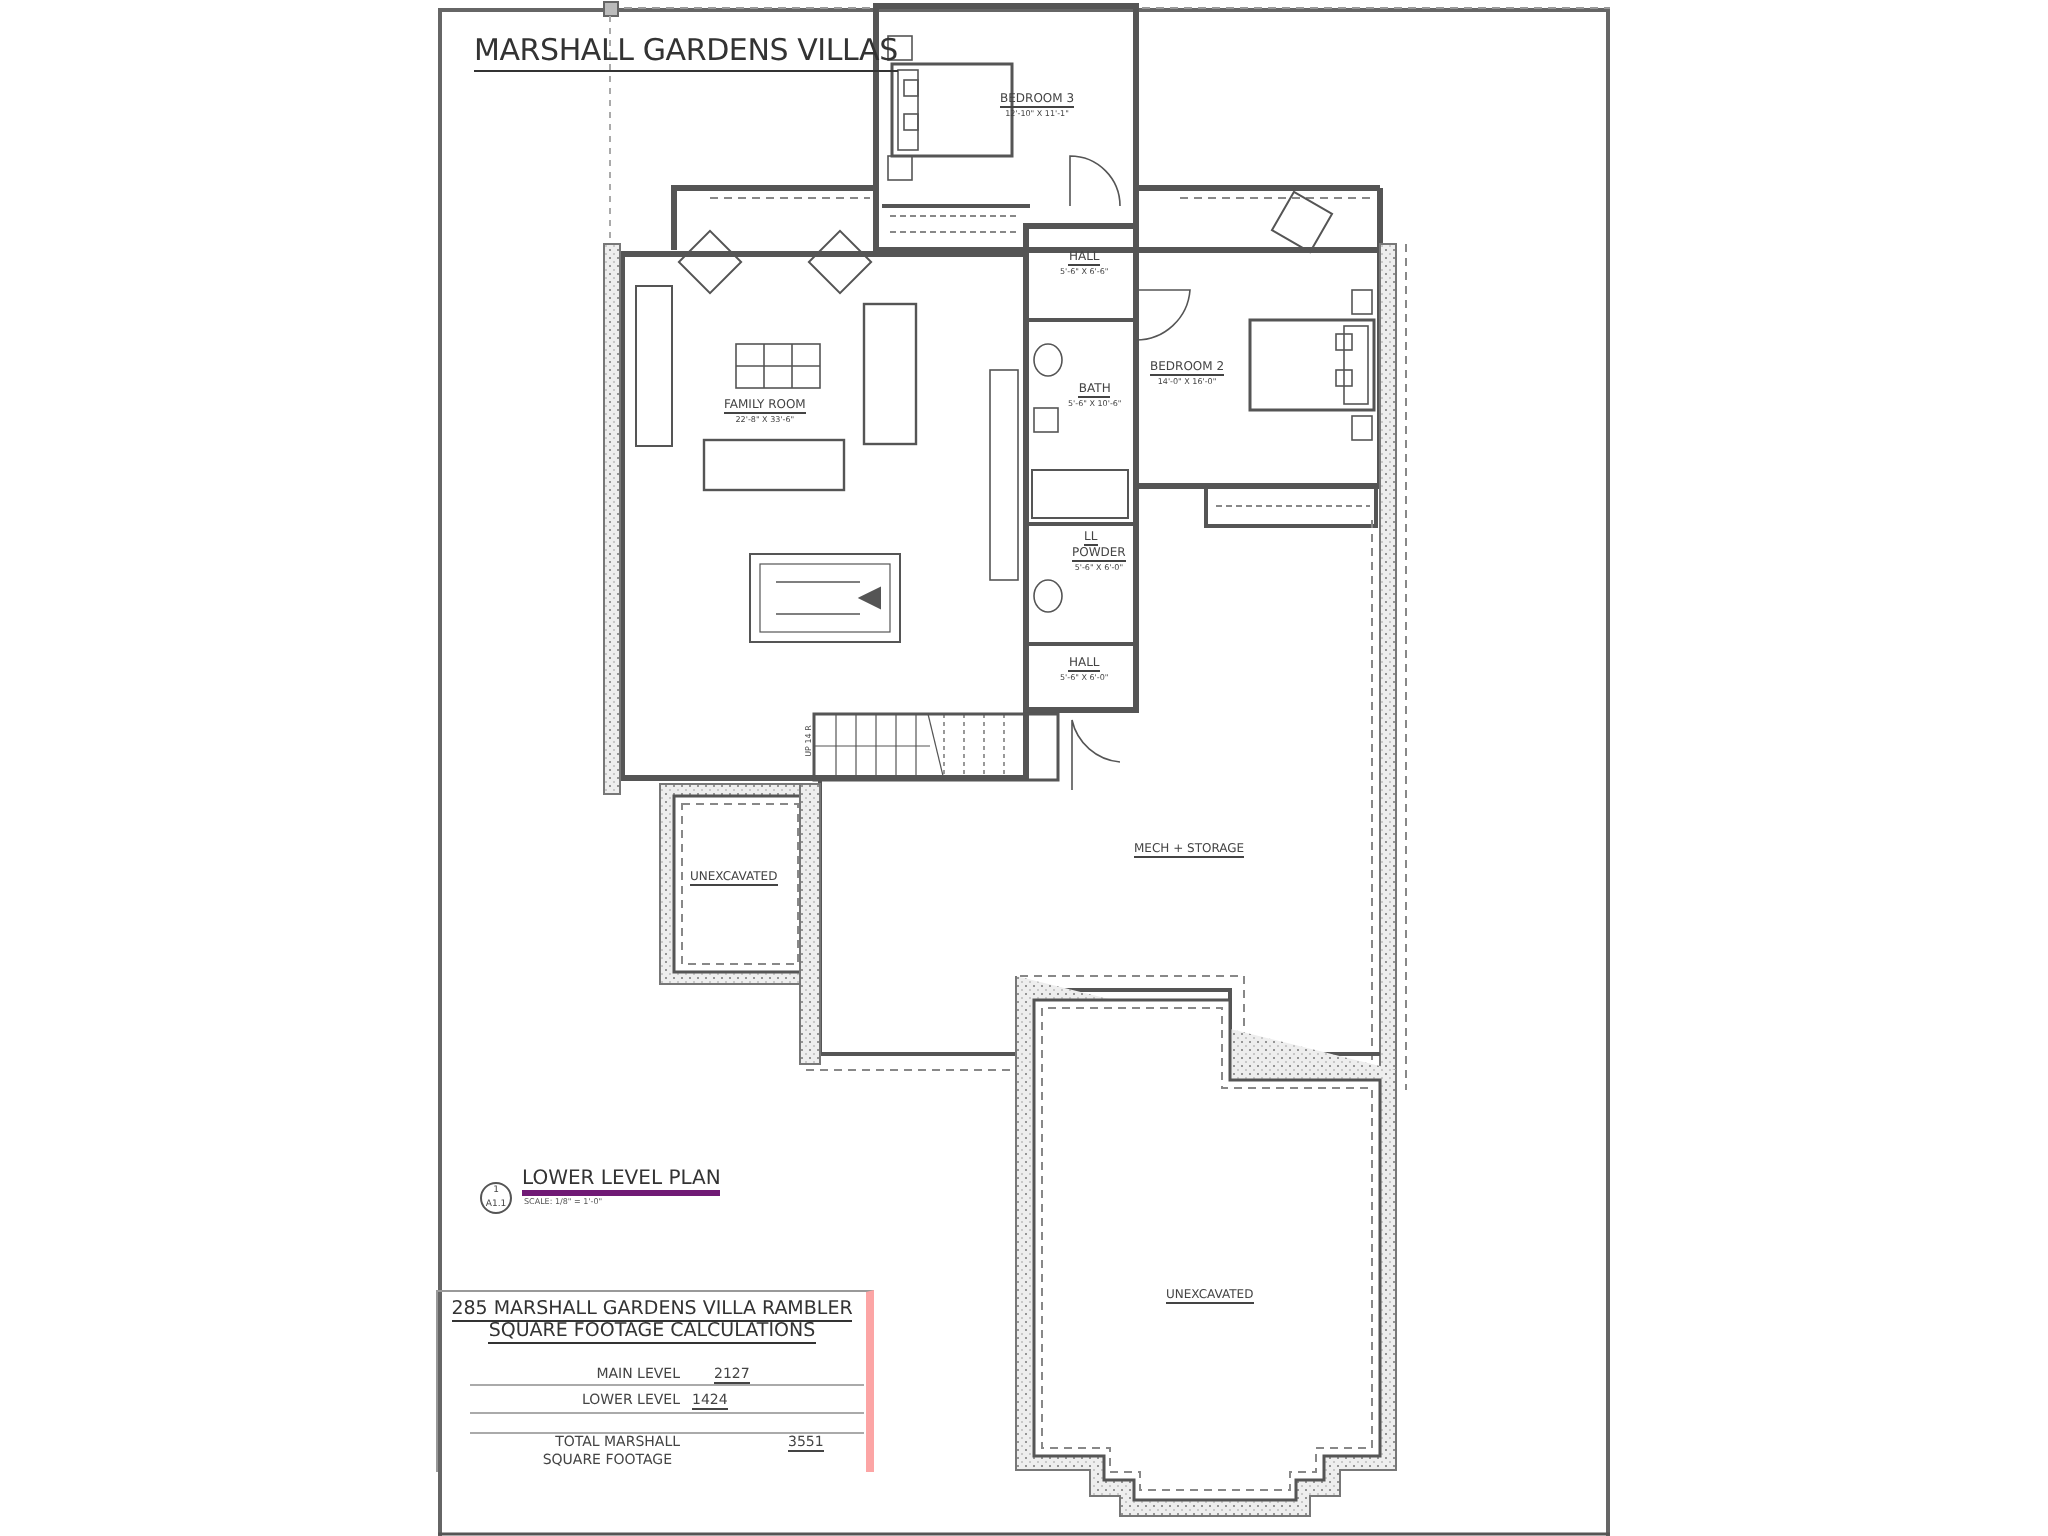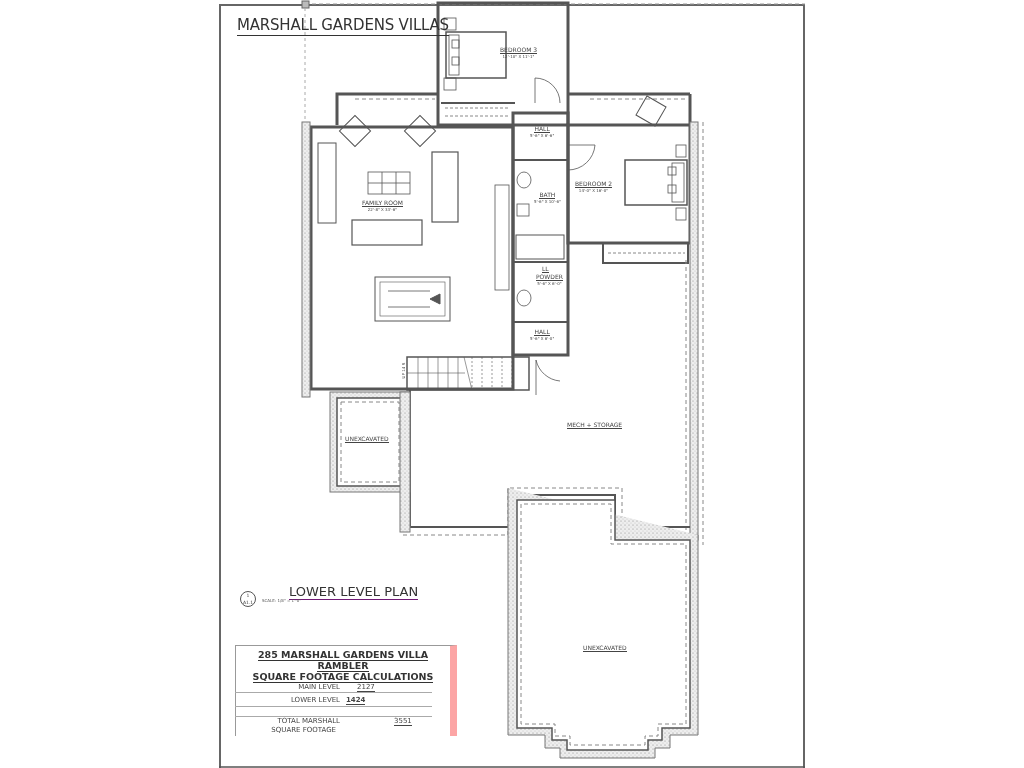--- a/index.html
+++ b/index.html
@@ -4,24 +4,24 @@
 <style>
   html,body{margin:0;padding:0;background:#fff;}
   body{width:1024px;height:768px;position:relative;overflow:hidden;font-family:"DejaVu Sans",sans-serif;color:#333;}
   .sheet{position:absolute;left:219px;top:4px;width:586px;height:764px;border-left:2px solid #666;border-top:2px solid #666;border-right:2px solid #666;box-sizing:border-box;}
   svg{position:absolute;left:0;top:0;}
   .title{position:absolute;left:237px;top:16px;font-size:15px;line-height:18px;color:#333;letter-spacing:-0.2px;}
   .title span{display:block;border-bottom:1.5px solid #333;width:max-content;padding-bottom:1px;margin-bottom:19px;}
   .lbl{position:absolute;font-size:6px;color:#444;text-align:center;white-space:nowrap;}
   .lbl .n{border-bottom:1px solid #444;display:inline-block;}
   .lbl .d{display:block;font-size:4px;}
-  .plan-title{position:absolute;left:261px;top:584px;font-size:13px;color:#333;border-bottom:1px solid #701a75;margin-left:28px;}
+  .plan-title{position:absolute;left:261px;top:584px;font-size:10px;color:#333;border-bottom:3px solid #701a75;}
   .scale{position:absolute;left:262px;top:598px;font-size:4px;color:#555;}
   .callout{position:absolute;left:240px;top:591px;width:14px;height:14px;border:1px solid #555;border-radius:50%;font-size:4.5px;text-align:center;line-height:7px;color:#444;}
-  .sqft{position:absolute;left:235px;top:645px;width:214px;height:90px;border:1px solid #999;border-bottom:none;border-right:7px solid #fca5a5;font-weight:bold;}
+  .sqft{position:absolute;left:218px;top:645px;width:214px;height:90px;border:1px solid #999;border-bottom:none;border-right:4px solid #fca5a5;}
   .sqft .h{text-align:center;font-size:9.5px;line-height:11px;color:#333;}
   .sqft .h span{border-bottom:1px solid #333;}
   .row{position:absolute;font-size:7px;color:#444;}
   .row .k{position:absolute;right:0;text-align:center;white-space:nowrap;}
   .row .v{position:absolute;border-bottom:1px solid #444;}
   .rule{position:absolute;left:235px;width:197px;border-top:1px solid #aaa;}
 </style>
 </head>
 <body>
 
@@ -209,21 +209,21 @@
 <div class="rule" style="top:692px;"></div>
 <div class="rule" style="top:706px;"></div>
 <div class="rule" style="top:716px;"></div>
 
 <div class="row" style="left:240px;top:683px;width:100px;">
   <span class="k">MAIN LEVEL</span>
   <span class="v" style="left:106px;margin-left:11px;">2127</span>
 </div>
 <div class="row" style="left:240px;top:696px;width:100px;">
   <span class="k">LOWER LEVEL</span>
-  <span class="v" style="left:106px;font-weight:bold;">1424</span>
+  <span class="v" style="left:106px;">1424</span>
 </div>
 <div class="row" style="left:240px;top:717px;width:100px;">
   <span class="k">TOTAL MARSHALL</span>
   <span class="v" style="left:106px;margin-left:48px;">3551</span>
 </div>
 <div class="row" style="left:240px;top:726px;width:96px;">
   <span class="k">SQUARE FOOTAGE</span>
 </div>
 
 </body></html>

